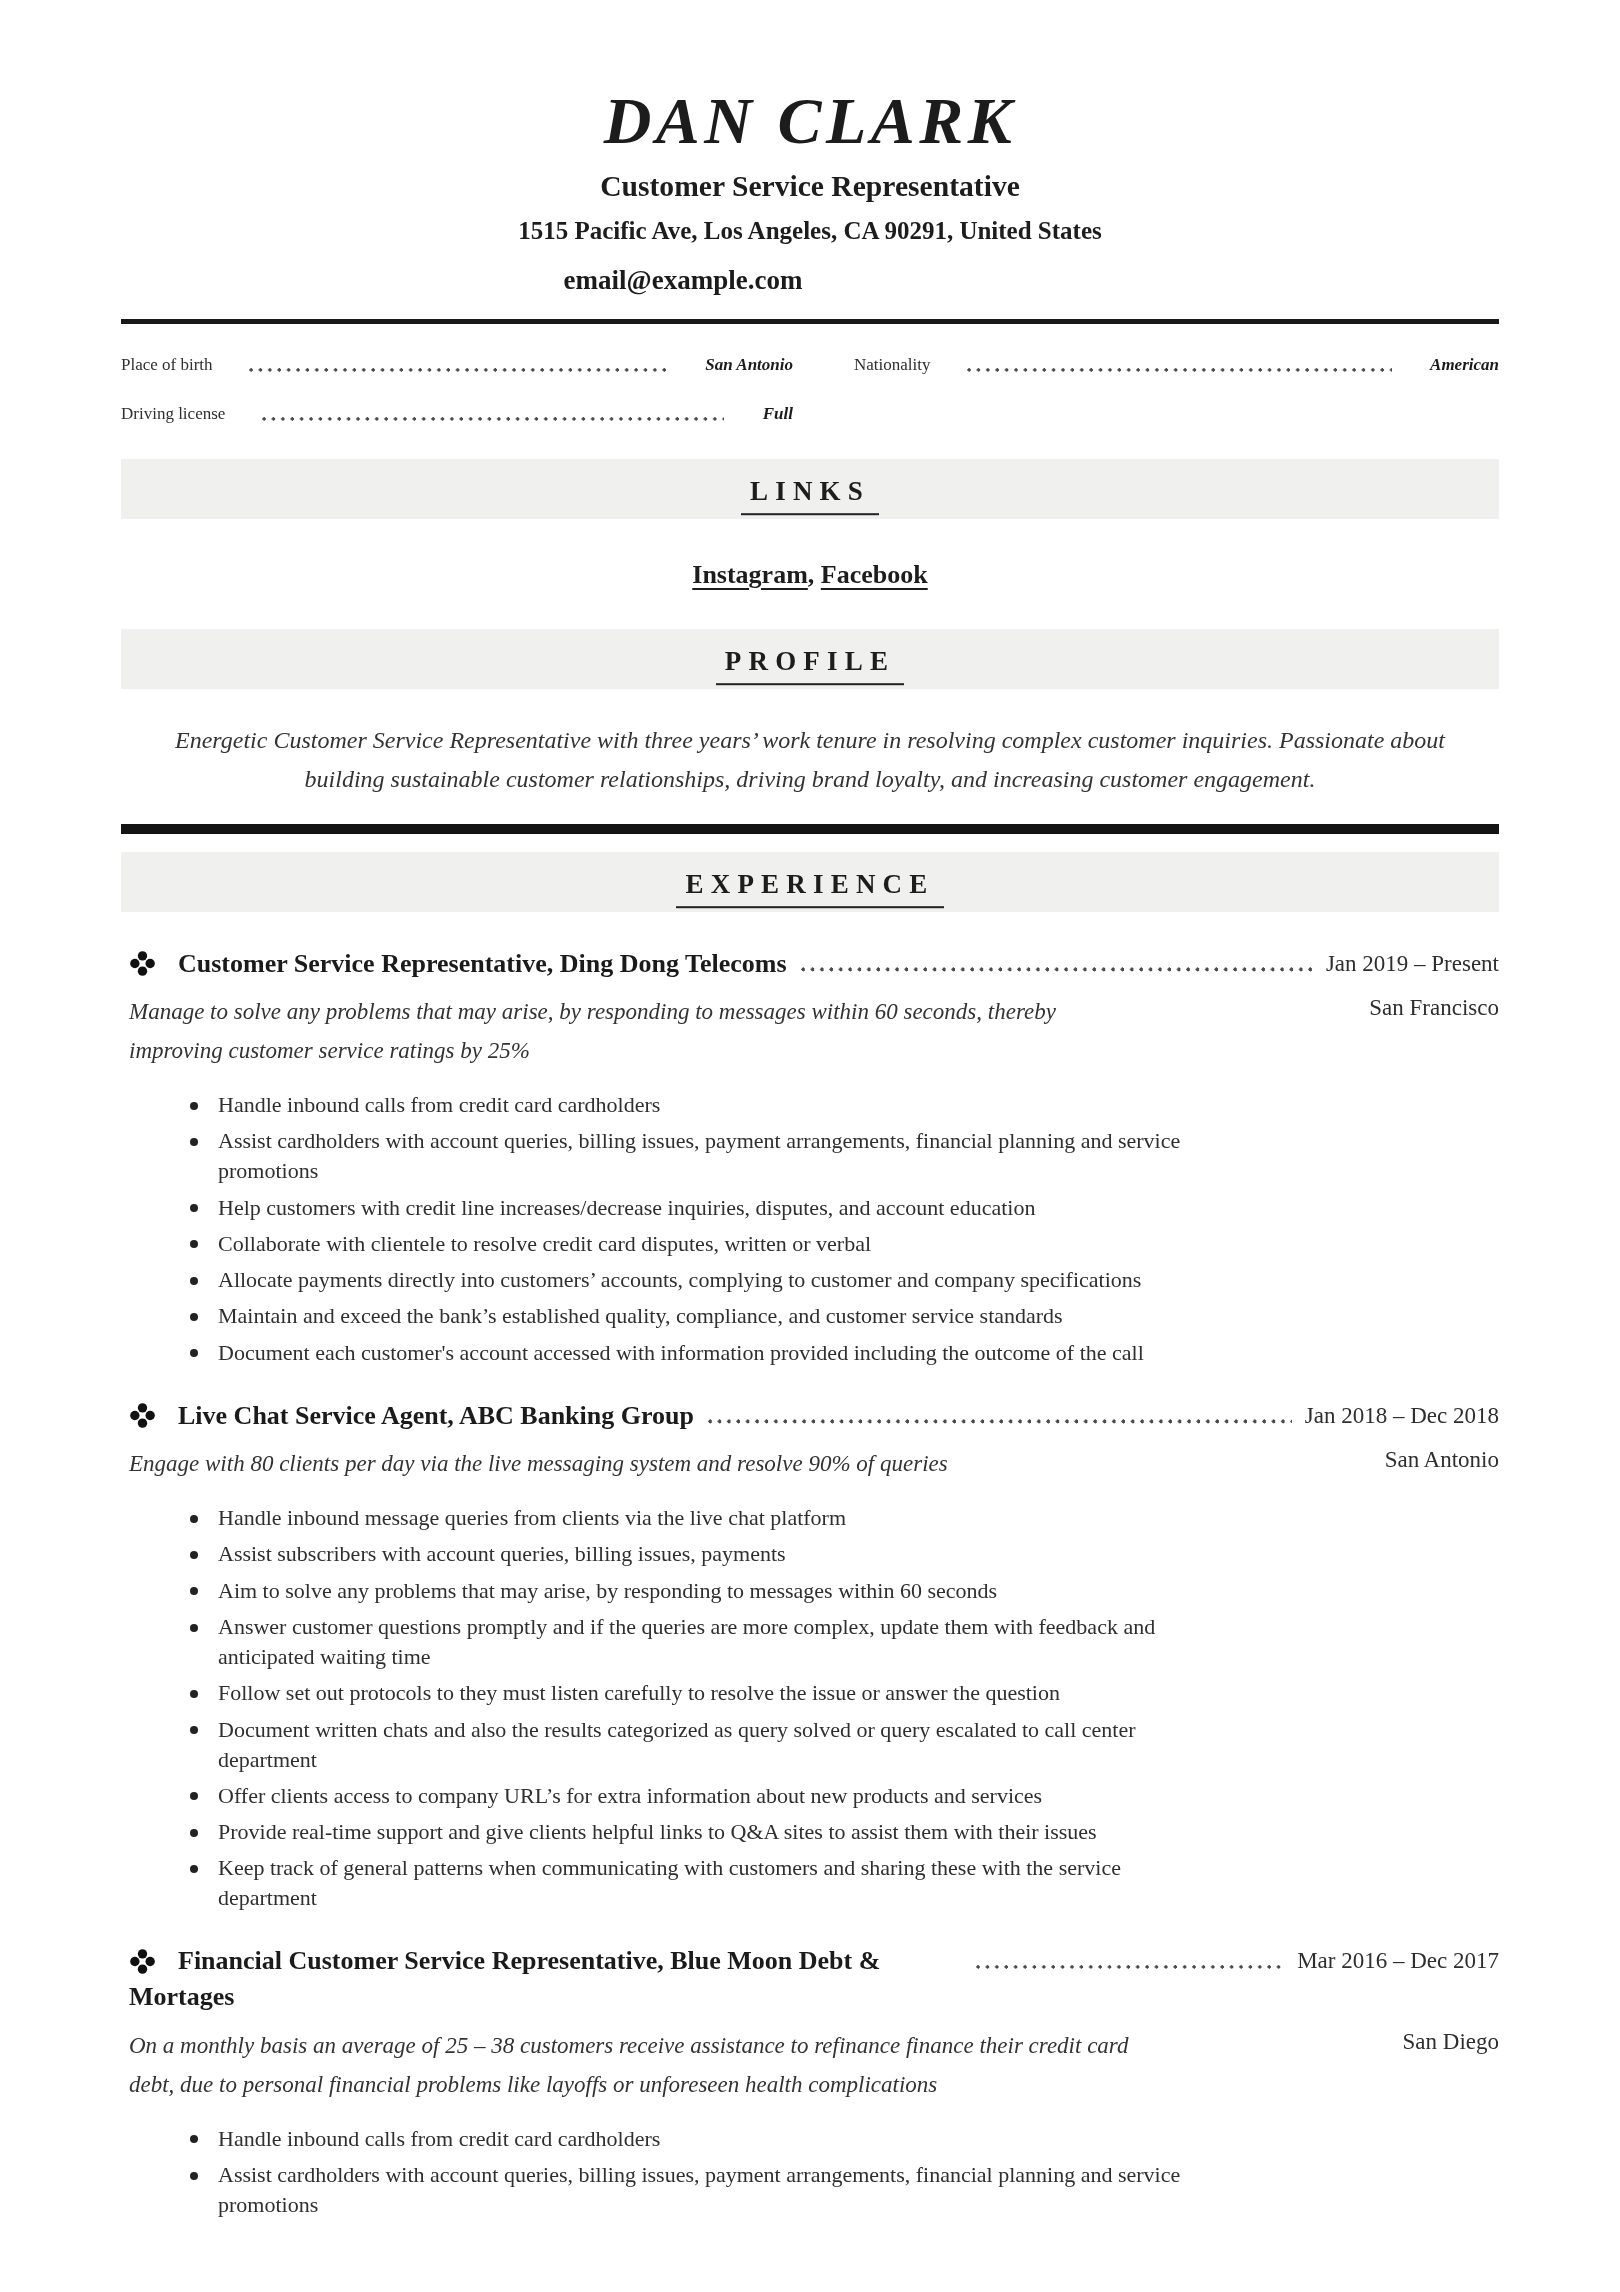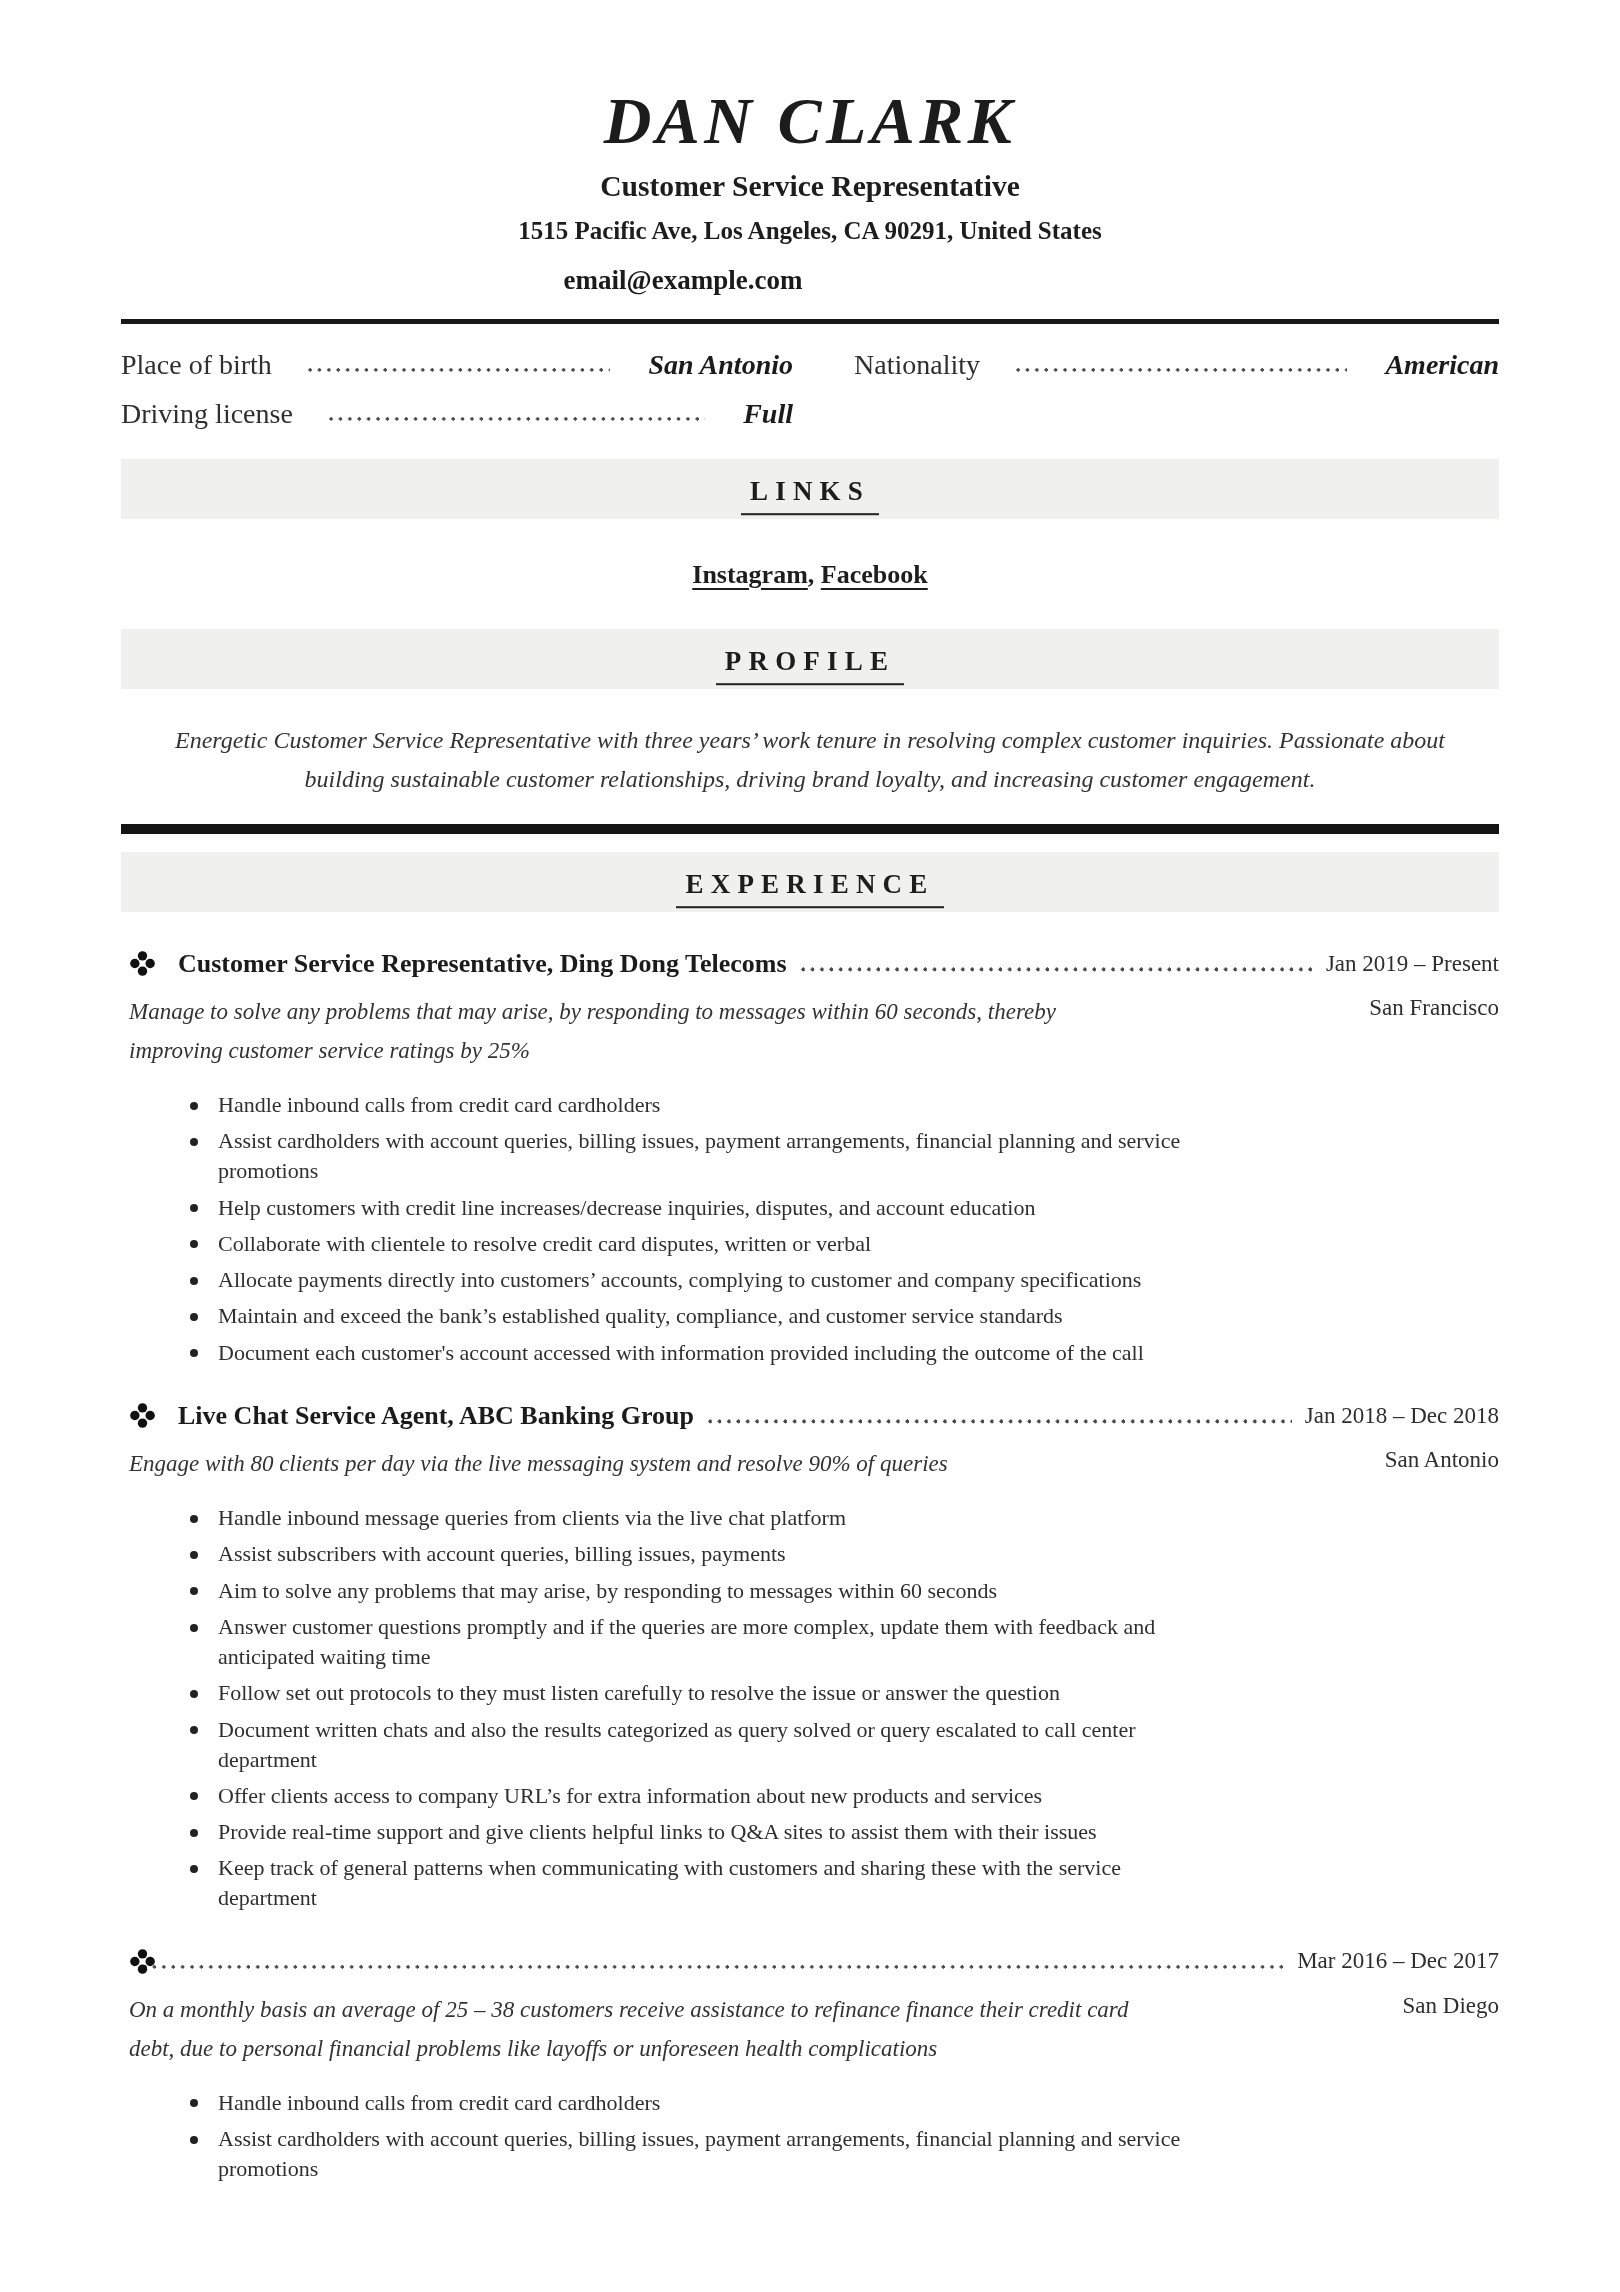--- a/index.html
+++ b/index.html
@@ -16,21 +16,21 @@
                font-size:27px; font-weight:bold; color:#1b1b1b; }
 
   .double-rule { margin-top:23px; height:3.6px;
                  border-top:4.5px solid #191919; border-bottom:1.8px solid #191919; }
   .thick-rule  { margin-top:25px; height:3.6px;
                  border-top:8px solid #141414; border-bottom:2.7px solid #141414; }
 
   
   .details-grid { margin-top:25px; display:grid; grid-template-columns:672px 1fr;
                   column-gap:61px; row-gap:18px; }
-  .field { display:flex; align-items:flex-start; font-size:28px; line-height:31px;gap:24px; }
+  .field { display:flex; align-items:flex-start; font-size:17px; line-height:31px;gap:24px; }
   .f-label { color:#2f2f2f; white-space:nowrap; }
   .f-value { font-weight:bold; font-style:italic; color:#1b1b1b; white-space:nowrap; padding-left:9px; }
   .leader { flex:1; min-width:36px; height:4.5px; margin:19px 5.4px 0 12.5px;
             background-image:radial-gradient(circle at 2.2px 2.2px, #4a4a4a 1.7px, transparent 2px);
             background-size:9.4px 4.5px; background-repeat:repeat-x; }
 
   
   .band { height:60px; background:#f0f0ee; display:flex; justify-content:center; align-items:center; }
   .band-links { margin-top:30px; }
   .band-profile { margin-top:39px; }
@@ -193,20 +193,21 @@
   <section class="job">
     <div class="job-head">
       <span class="job-icon">
         <svg width="27" height="27" viewBox="0 0 30 30">
           <circle cx="15" cy="6.5" r="5.2" fill="#111111"></circle>
           <circle cx="6.5" cy="15" r="5.2" fill="#111111"></circle>
           <circle cx="23.5" cy="15" r="5.2" fill="#111111"></circle>
           <circle cx="15" cy="23.5" r="5.2" fill="#111111"></circle>
         </svg>
       </span>
+      <h3 class="job-title">Financial Customer Service Representative, Blue Moon Debt &amp; Mortages</h3>
       <div class="leader"></div>
       <span class="job-dates">Mar 2016 – Dec 2017</span>
     </div>
     <div class="job-sub">
       <p class="job-summary">On a monthly basis an average of 25 – 38 customers receive assistance to refinance finance their credit card debt, due to personal financial problems like layoffs or unforeseen health complications</p>
       <span class="job-location">San Diego</span>
     </div>
     <ul class="job-bullets">
   <li class="bullet">Handle inbound calls from credit card cardholders</li>
 

